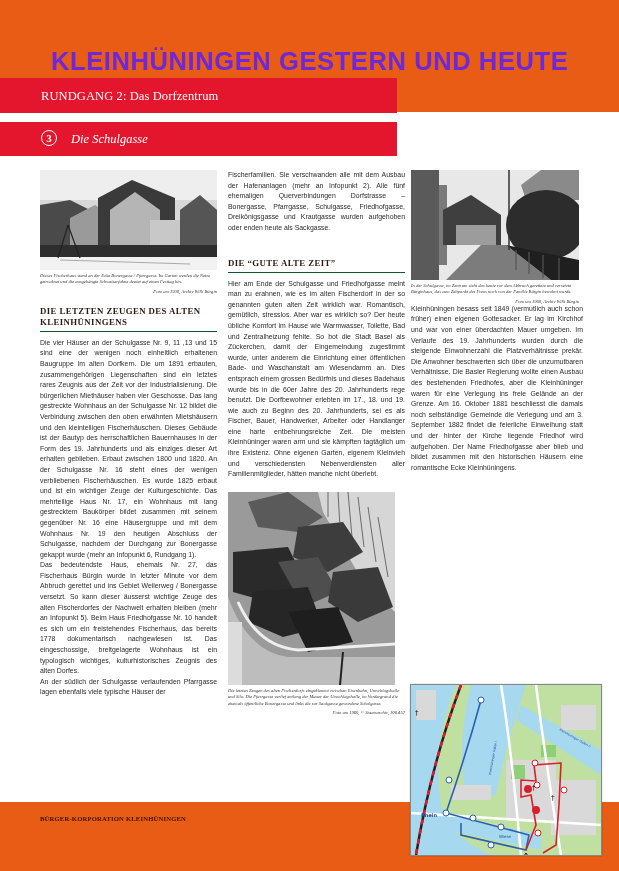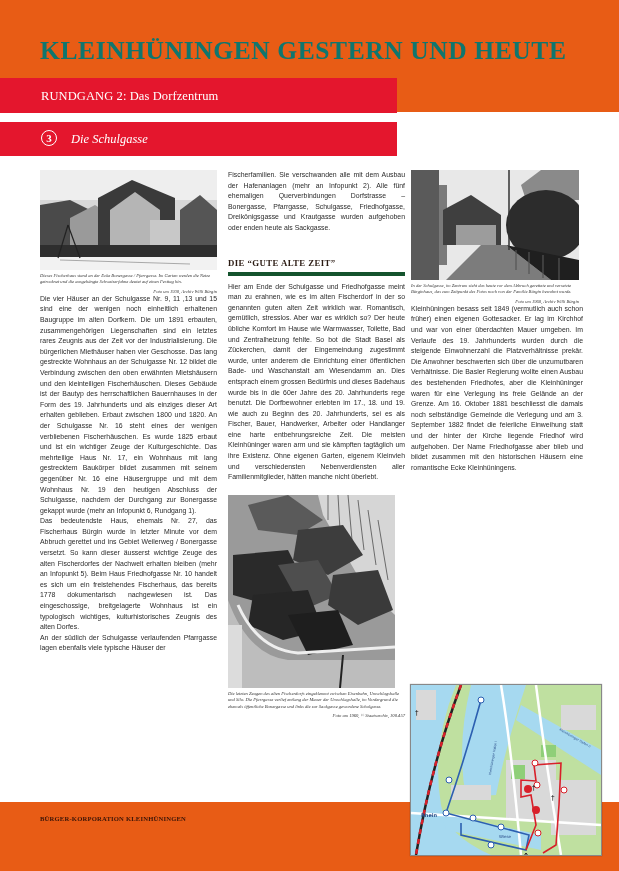--- a/index.html
+++ b/index.html
@@ -1,35 +1,35 @@
 <!DOCTYPE html>
 <html><head>
 <meta charset="utf-8">
 <style>
   html, body { margin:0; padding:0; }
   body { width:619px; height:871px; position:relative; background:#ffffff; overflow:hidden; font-family:"Liberation Sans", sans-serif; }
   .top-band { position:absolute; left:0; top:0; width:619px; height:112px; background:#e85c15; }
-  .main-title { position:absolute; left:40px; top:36px; width:560px; margin:0; color:#0f766e; font-family:Liberation Serif, serif; font-weight:bold; font-size:25.5px; letter-spacing:0.6px; white-space:nowrap; }
+  .main-title { position:absolute; left:40px; top:36px; width:560px; margin:11px; color:#6d28d9; font-family:Liberation Sans, sans-serif; font-weight:bold; font-size:25.5px; letter-spacing:0.6px; white-space:nowrap; }
   .red-bar { position:absolute; left:0; width:397px; background:#e4162d; color:#fff; font-family:"Liberation Serif", serif; }
   .bar1 { top:78px; height:35px; }
   .bar2 { top:122px; height:34px; }
   .bar1 span { position:absolute; left:41px; top:11px; font-size:12.5px; letter-spacing:0.1px; }
   .bar2 .num { position:absolute; left:41px; top:8px; width:14px; height:14px; border:1.3px solid #fff; border-radius:50%; font-size:11px; font-weight:bold; text-align:center; line-height:14px; }
   .bar2 .lbl { position:absolute; left:71px; top:10px; font-size:12.5px;font-style:italic; }
 
   .col { position:absolute; top:170px; width:177px; }
   .col1 { left:40px; }
   .col2 { left:228px; }
   .col3 { left:411px; }
 
   .photo { position:relative; overflow:hidden; }
   .caption { font-family:"Liberation Serif", serif; font-style:italic; font-size:4.6px; line-height:6.4px; color:#333; margin-top:3px; }
   .credit { font-family:"Liberation Serif", serif; font-style:italic; font-size:4.6px; color:#333; text-align:right; margin-top:3px; }
 
-  .heading { font-family:"Liberation Serif", serif; font-weight:bold; font-size:8.8px; line-height:11px; letter-spacing:0.4px; color:#2a1a12; border-bottom:4px solid #14532d; padding-bottom:3px; margin:0 0 6px 0; }
+  .heading { font-family:"Liberation Serif", serif; font-weight:bold; font-size:8.8px; line-height:11px; letter-spacing:0.4px; color:#2a1a12; border-bottom:1px solid #14532d; padding-bottom:3px; margin:0 0 6px 0; }
   .body-text { font-family:"Liberation Sans", sans-serif; font-size:6.9px; line-height:10.6px; color:#2a2a2a; text-align:justify; margin:0; hyphens:auto; }
   .body-text + .body-text { margin-top:0; }
 
   .bottom-band { position:absolute; left:0; top:802px; width:619px; height:69px; background:#e85c15; }
   .footer-text { position:absolute; left:40px; top:815px; color:#3a1408; font-family:"Liberation Serif", serif; font-weight:bold; font-size:6.6px; letter-spacing:0.2px; }
 
   .map { position:absolute; left:410px; top:684px; width:190px; height:170px; border:1px solid #888; background:#c9e7a8; overflow:hidden; box-shadow:0 0 1px rgba(0,0,0,.4); }
 </style>
 </head>
 <body>
@@ -58,20 +58,21 @@
       <polygon points="140,40 160,25 177,40 177,80 140,80" fill="#555"></polygon>
       <rect x="0" y="75" width="177" height="12" fill="#2e2e2e"></rect>
       <rect x="0" y="87" width="177" height="13" fill="#f2f2f2"></rect>
       <line x1="20" y1="90" x2="150" y2="94" stroke="#777" stroke-width="0.6"></line>
       <line x1="28" y1="55" x2="18" y2="88" stroke="#222" stroke-width="1.2"></line>
       <line x1="28" y1="55" x2="40" y2="88" stroke="#222" stroke-width="1.2"></line>
     </svg>
   </div>
   <div class="caption">Dieses Fischerhaus stand an der Ecke Bonergasse / Pfarrgasse. Im Garten werden die Netze getrocknet und die ausgehängte Schweizerfahne deutet auf einen Festtag hin.</div>
   <div class="credit">Foto um 1930, Archiv Willi Bürgin</div>
+  <h2 class="heading" style="margin-top:12px;">DIE LETZTEN ZEUGEN DES ALTEN KLEINHÜNINGENS</h2>
   <p class="body-text">Die vier Häuser an der Schulgasse Nr. 9, 11 ,13 und 15 sind eine der wenigen noch einheitlich erhaltenen Baugruppe im alten Dorfkern. Die um 1891 erbauten, zusammengehörigen Liegenschaften sind ein letztes rares Zeugnis aus der Zeit vor der Industrialisierung. Die bürgerlichen Miethäuser haben vier Geschosse. Das lang gestreckte Wohnhaus an der Schulgasse Nr. 12 bildet die Verbindung zwischen den oben erwähnten Mietshäusern und den kleinteiligen Fischerhäuschen. Dieses Gebäude ist der Bautyp des herrschaftlichen Bauernhauses in der Form des 19. Jahrhunderts und als einziges dieser Art erhalten geblieben. Erbaut zwischen 1800 und 1820. An der Schulgasse Nr. 16 steht eines der wenigen verbliebenen Fischerhäuschen. Es wurde 1825 erbaut und ist ein wichtiger Zeuge der Kulturgeschichte. Das mehrteilige Haus Nr. 17, ein Wohnhaus mit lang gestrecktem Baukörper bildet zusammen mit seinem gegenüber Nr. 16 eine Häusergruppe und mit dem Wohnhaus Nr. 19 den heutigen Abschluss der Schulgasse, nachdem der Durchgang zur Bonergasse gekappt wurde (mehr an Infopunkt 6, Rundgang 1).</p>
   <p class="body-text">Das bedeutendste Haus, ehemals Nr. 27, das Fischerhaus Bürgin wurde in letzter Minute vor dem Abbruch gerettet und ins Gebiet Weilerweg / Bonergasse versetzt. So kann dieser äusserst wichtige Zeuge des alten Fischerdorfes der Nachwelt erhalten bleiben (mehr an Infopunkt 5). Beim Haus Friedhofgasse Nr. 10 handelt es sich um ein freistehendes Fischerhaus, das bereits 1778 dokumentarisch nachgewiesen ist. Das eingeschossige, breitgelagerte Wohnhaus ist ein typologisch wichtiges, kulturhistorisches Zeugnis des alten Dorfes.</p>
   <p class="body-text">An der südlich der Schulgasse verlaufenden Pfarrgasse lagen ebenfalls viele typische Häuser der</p>
 </div>
 
 <div class="col col2">
   <p class="body-text">Fischerfamilien. Sie verschwanden alle mit dem Ausbau der Hafenanlagen (mehr an Infopunkt 2). Alle fünf ehemaligen Querverbindungen Dorfstrasse – Bonergasse, Pfarrgasse, Schulgasse, Friedhofgasse, Dreikönigsgasse und Krautgasse wurden aufgehoben oder enden heute als Sackgasse.</p>
   <h2 class="heading" style="margin-top:24px;">DIE “GUTE ALTE ZEIT”</h2>
   <p class="body-text">Hier am Ende der Schulgasse und Friedhofgasse meint man zu erahnen, wie es im alten Fischerdorf in der so genannten guten alten Zeit wirklich war. Romantisch, gemütlich, stresslos. Aber war es wirklich so? Der heute übliche Komfort im Hause wie Warmwasser, Toilette, Bad und Zentralheizung fehlte. So bot die Stadt Basel als Zückerchen, damit der Eingemeindung zugestimmt wurde, unter anderem die Einrichtung einer öffentlichen Bade- und Waschanstalt am Wiesendamm an. Dies entsprach einem grossen Bedürfnis und dieses Badehaus wurde bis in die 60er Jahre des 20. Jahrhunderts rege benutzt. Die Dorfbewohner erlebten im 17., 18. und 19. wie auch zu Beginn des 20. Jahrhunderts, sei es als Fischer, Bauer, Handwerker, Arbeiter oder Handlanger eine harte entbehrungsreiche Zeit. Die meisten Kleinhüninger waren arm und sie kämpften tagtäglich um ihre Existenz. Ohne eigenen Garten, eigenem Kleinvieh und verschiedensten Nebenverdiensten aller Familienmitglieder, hätten manche nicht überlebt.</p>
   <div class="photo" style="width:167px;height:193px;margin-top:12px;">

